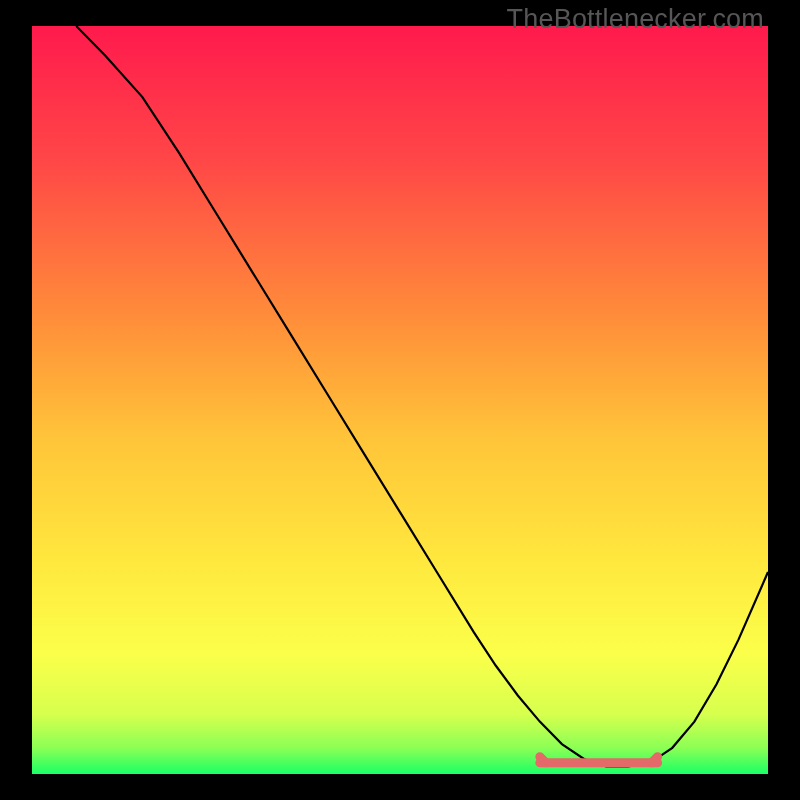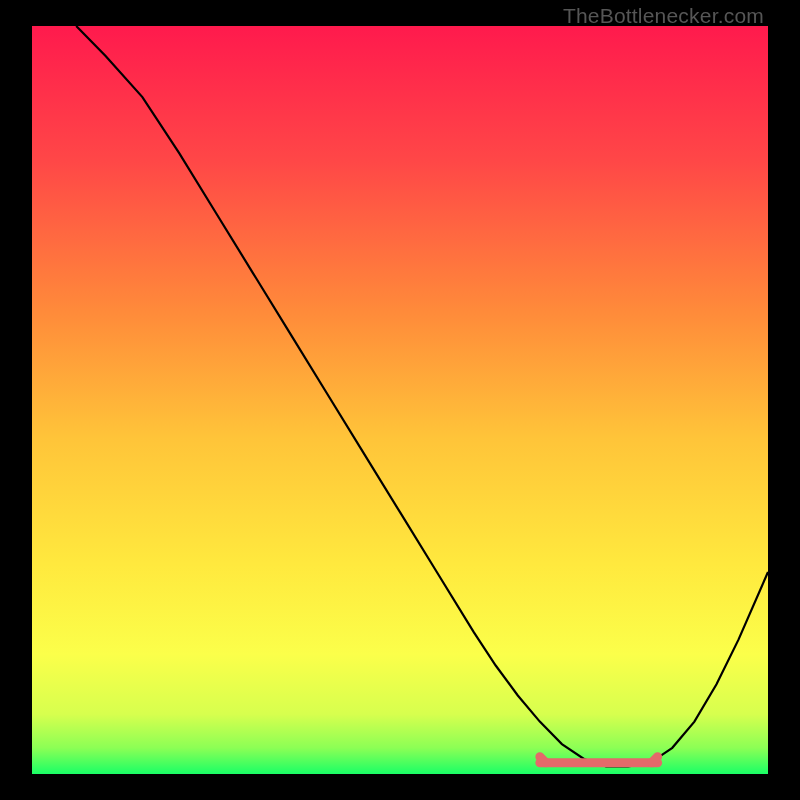--- a/index.html
+++ b/index.html
@@ -16,21 +16,21 @@
     top: 26px;
     width: 736px;
     height: 748px;
     background: #000;
   }
   .watermark {
     position: absolute;
     top: 4px;
     right: 36px;
     font-family: Arial, Helvetica, sans-serif;
-    font-size: 21px;
+    font-size: 27px;
     color: #565656;
     font-weight: 500;
     letter-spacing: 0.2px;
   }
   svg {
     display: block;
   }
 </style>
 </head>
 <body>

